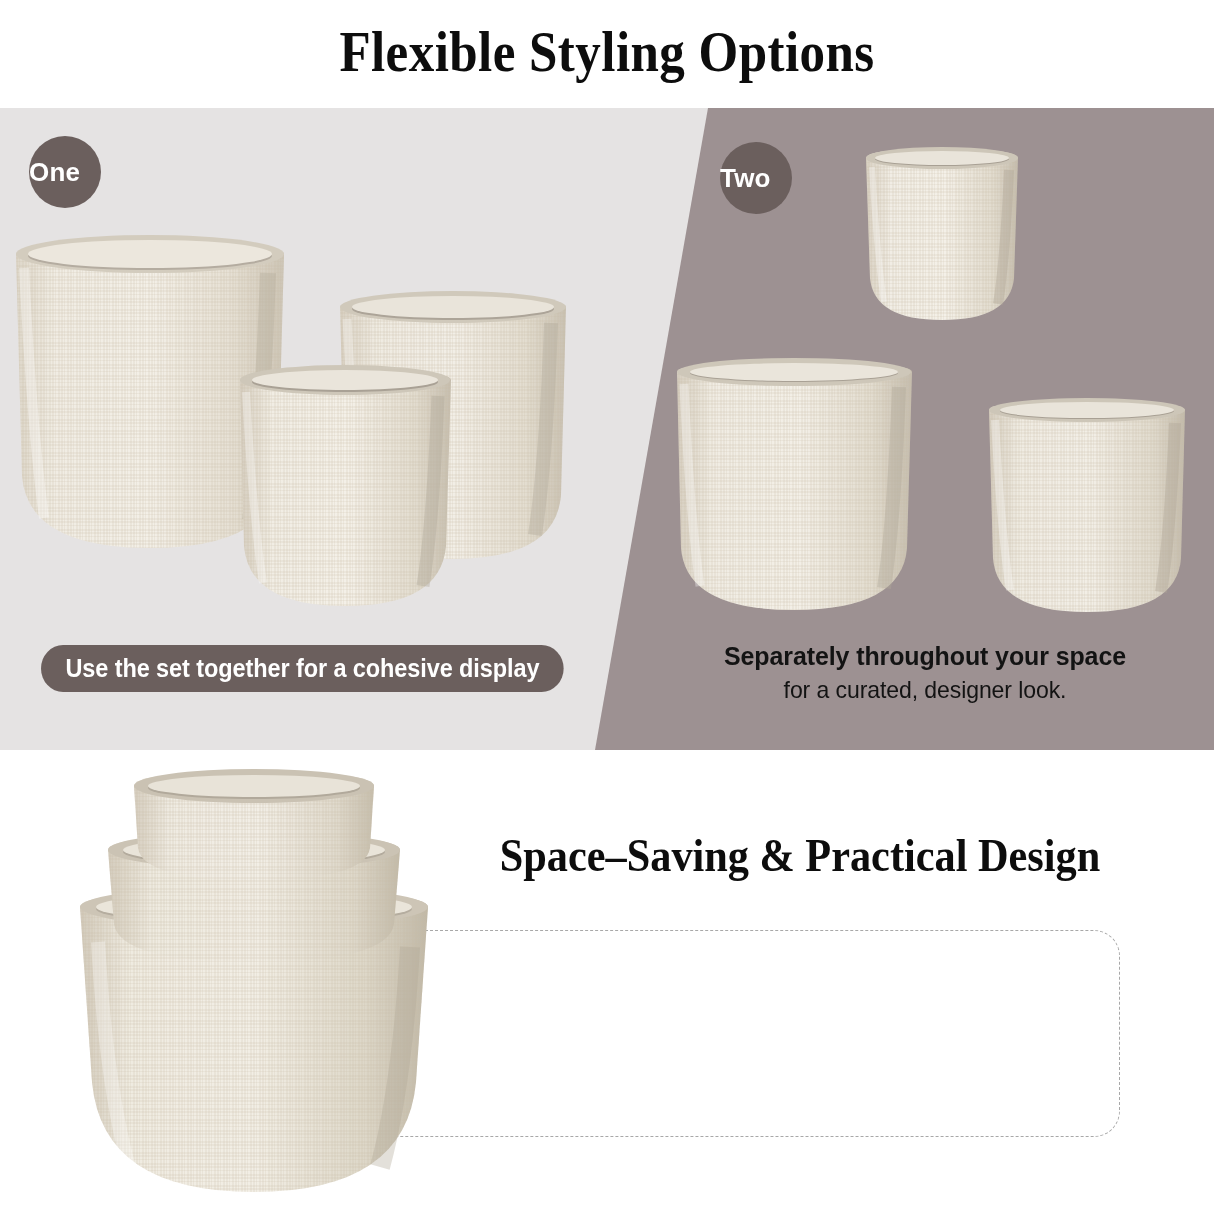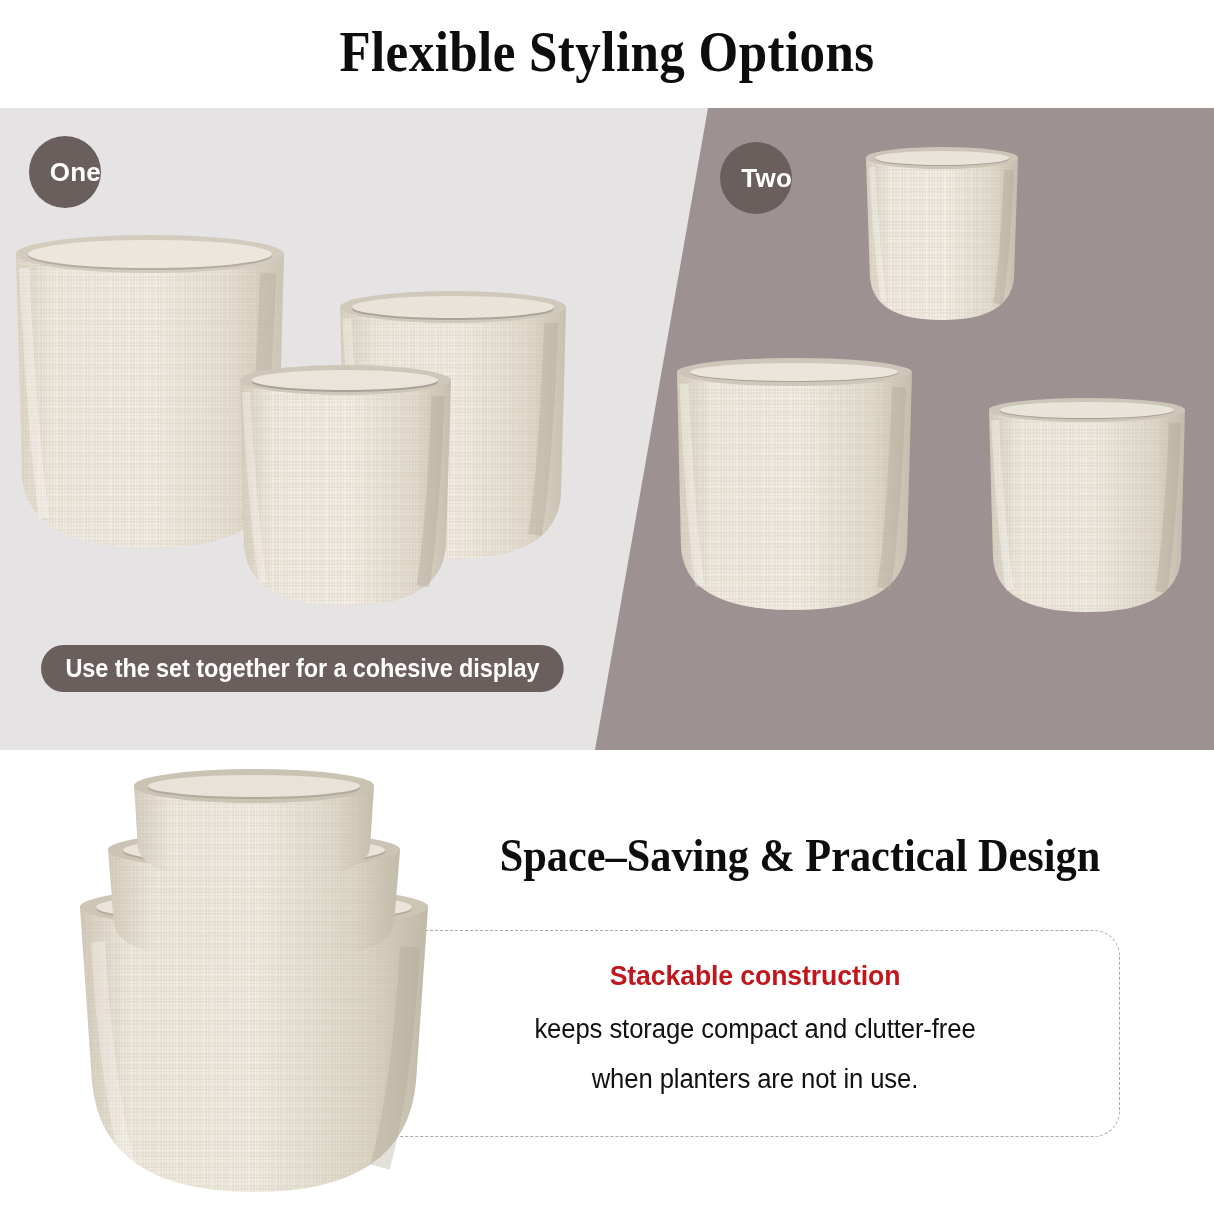--- a/index.html
+++ b/index.html
@@ -59,21 +59,21 @@
   
   .badge {
     position: absolute;
     width: 72px;
     height: 72px;
     border-radius: 50%;
     background: #6b5f5d;
     color: #ffffff;
     display: flex;
     align-items: center;
-    justify-content: flex-end;
+    justify-content: flex-start;
     font-size: 26px;
     font-weight: bold;
     letter-spacing: 0.2px;
   }
   .badge-one { left: 29px; top: 136px; }
   .badge-two { left: 720px; top: 142px; }
 
   
   .planter {
     position: absolute;
@@ -340,20 +340,24 @@
     <span>One</span>
   </div>
   <div class="badge badge-two">
     <span>Two</span>
   </div>
 
   <div class="caption-pill">
     <span>Use the set together for a cohesive display</span>
   </div>
 
+  <div class="caption-two">
+    <div class="line1">Separately throughout your space</div>
+    <div class="line2">for a curated, designer look.</div>
+  </div>
 
   <div class="bottom-section"></div>
 
   <div class="dashed-box"></div>
 
   <div class="sub-title">Space–Saving &amp; Practical Design</div>
 
   <div class="planter" style="left:58px; top:752px; width:390px; height:462px;">
     <svg viewBox="0 0 390 462">
       <defs>
@@ -396,19 +400,14 @@
       <path d="M76 34 Q76 20 196 20 Q316 20 316 34 L312 96 Q307 128 196 128 Q85 128 80 96 Z" fill="url(#crk)"></path>
       <ellipse cx="196" cy="34" rx="120" ry="17" fill="#cac2b3"></ellipse>
       <ellipse cx="196" cy="36" rx="106" ry="11" fill="#b1a99b"></ellipse>
       <ellipse cx="196" cy="34" rx="106" ry="11" fill="#e8e3d8"></ellipse>
 
       <path d="M40 190 Q48 330 70 412" stroke="#ffffff" stroke-width="14" fill="none" opacity="0.3"></path>
       <path d="M352 195 Q344 335 322 415" stroke="#b0a796" stroke-width="20" fill="none" opacity="0.35"></path>
     </svg>
   </div>
 
-  <div class="feature-text">
-    <div class="feature-headline">Stackable construction</div>
-    <div class="feature-line">keeps storage compact and clutter-free</div>
-    <div class="feature-line">when planters are not in use.</div>
-  </div>
 
 </div>
 
 </body></html>

